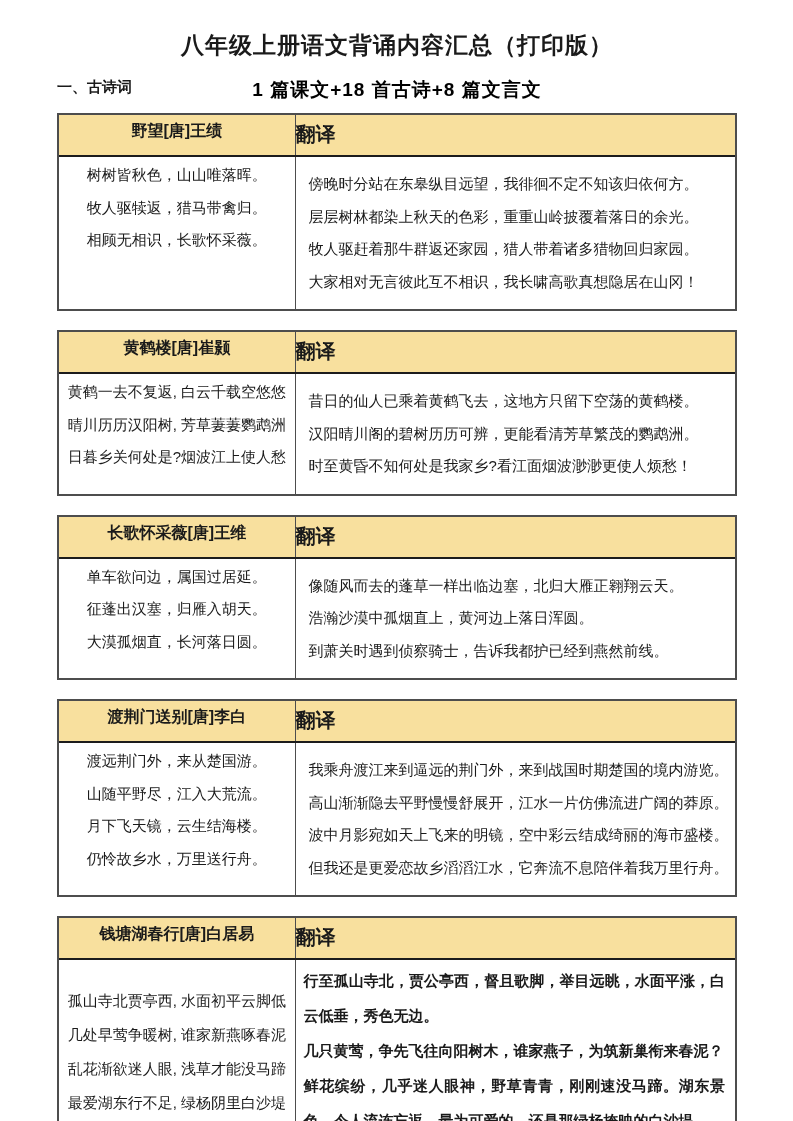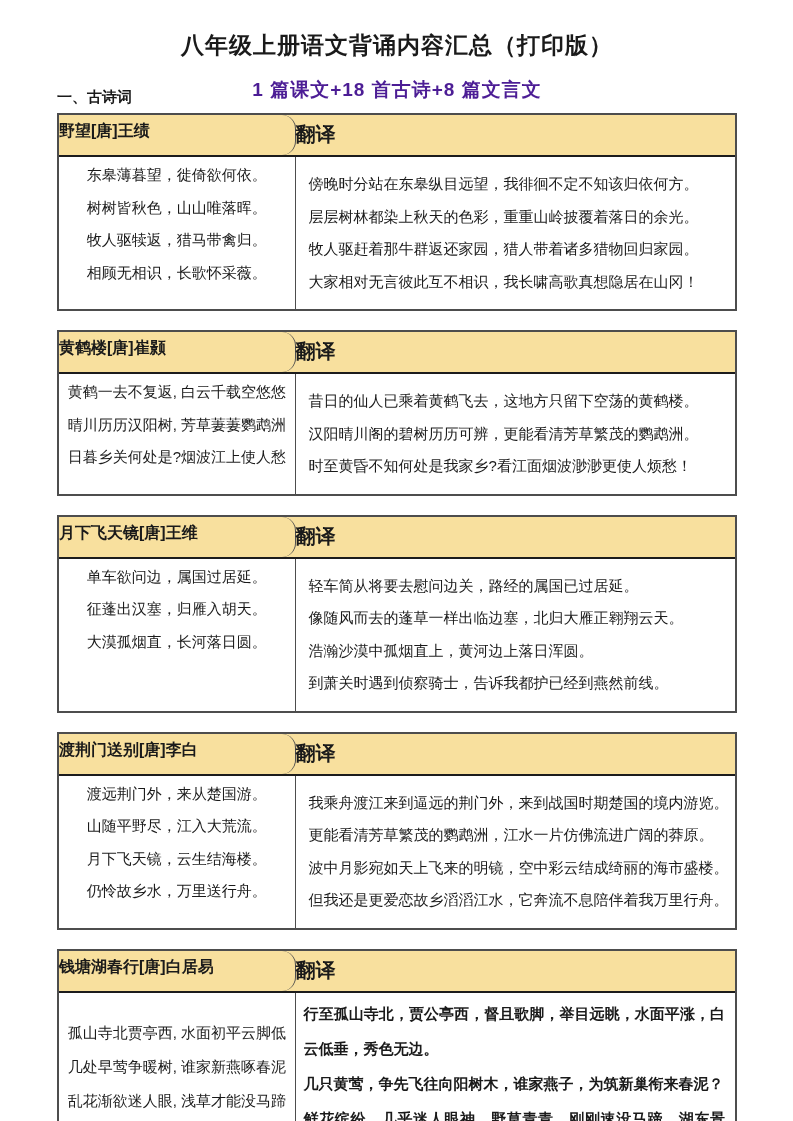--- a/index.html
+++ b/index.html
@@ -18,48 +18,47 @@
     font-weight:700;
     letter-spacing:1px;
     margin-top:4px;
     font-family:Liberation Mono, monospace;
   }
   .sub-row { position:relative; margin-top:16px; height:36px; }
   .page-subtitle {
     text-align:center;
     font-size:19px;
     font-weight:700;
-    color:#4c1d95;
+    color:#000000;
     letter-spacing:1px;
   }
   .section-heading {
     position:absolute;
-    left:0; bottom:6px;
+    left:0; bottom:16px;
     font-size:15px;
     font-weight:700;
   }
 
   .tbl {
     border:2px solid #4d4d4d;
     margin-bottom:19px;
     background:#ffffff;
   }
   .thead {
     display:flex;
     background:#F8E09E;
     border-bottom:2px solid #1c1c1c;
   }
   .th-left {
     width:35%;
     border-right:1.5px solid #4d4d4d;
-    text-align:left;
+    text-align:center;
     font-weight:700;
     font-size:16px;
     padding:6px 0 7px 0;
-    border-radius:14px;
   }
   .th-right {
     flex:1;
     text-align:left;
     font-weight:700;
     font-size:20px;
     padding:6px 0 7px 0;
   }
   .tbody { display:flex; }
   .col-left {
@@ -110,21 +109,20 @@
     <div class="section-heading">一、古诗词</div>
   </div>
 
   <div class="tbl">
     <div class="thead">
       <div class="th-left">野望[唐]王绩</div>
       <div class="th-right">翻译</div>
     </div>
     <div class="tbody">
       <div class="col-left">
-        <div class="line">东皋薄暮望，徙倚欲何依。</div>
         <div class="line">树树皆秋色，山山唯落晖。</div>
         <div class="line">牧人驱犊返，猎马带禽归。</div>
         <div class="line">相顾无相识，长歌怀采薇。</div>
       </div>
       <div class="col-right">
         <div class="line">傍晚时分站在东皋纵目远望，我徘徊不定不知该归依何方。</div>
         <div class="line">层层树林都染上秋天的色彩，重重山岭披覆着落日的余光。</div>
         <div class="line">牧人驱赶着那牛群返还家园，猎人带着诸多猎物回归家园。</div>
         <div class="line">大家相对无言彼此互不相识，我长啸高歌真想隐居在山冈！</div>
       </div>
@@ -145,31 +143,30 @@
       <div class="col-right">
         <div class="line">昔日的仙人已乘着黄鹤飞去，这地方只留下空荡的黄鹤楼。</div>
         <div class="line">汉阳晴川阁的碧树历历可辨，更能看清芳草繁茂的鹦鹉洲。</div>
         <div class="line">时至黄昏不知何处是我家乡?看江面烟波渺渺更使人烦愁！</div>
       </div>
     </div>
   </div>
 
   <div class="tbl">
     <div class="thead">
-      <div class="th-left">月下飞天镜[唐]王维</div>
+      <div class="th-left">长歌怀采薇[唐]王维</div>
       <div class="th-right">翻译</div>
     </div>
     <div class="tbody">
       <div class="col-left">
         <div class="line">单车欲问边，属国过居延。</div>
         <div class="line">征蓬出汉塞，归雁入胡天。</div>
         <div class="line">大漠孤烟直，长河落日圆。</div>
       </div>
       <div class="col-right">
-        <div class="line">轻车简从将要去慰问边关，路经的属国已过居延。</div>
         <div class="line">像随风而去的蓬草一样出临边塞，北归大雁正翱翔云天。</div>
         <div class="line">浩瀚沙漠中孤烟直上，黄河边上落日浑圆。</div>
         <div class="line">到萧关时遇到侦察骑士，告诉我都护已经到燕然前线。</div>
       </div>
     </div>
   </div>
 
   <div class="tbl">
     <div class="thead">
       <div class="th-left">渡荆门送别[唐]李白</div>
@@ -177,21 +174,21 @@
     </div>
     <div class="tbody">
       <div class="col-left">
         <div class="line">渡远荆门外，来从楚国游。</div>
         <div class="line">山随平野尽，江入大荒流。</div>
         <div class="line">月下飞天镜，云生结海楼。</div>
         <div class="line">仍怜故乡水，万里送行舟。</div>
       </div>
       <div class="col-right">
         <div class="line">我乘舟渡江来到逼远的荆门外，来到战国时期楚国的境内游览。</div>
-        <div class="line">更能看清芳草繁茂的鹦鹉洲，江水一片仿佛流进广阔的莽原。</div>
+        <div class="line">高山渐渐隐去平野慢慢舒展开，江水一片仿佛流进广阔的莽原。</div>
         <div class="line">波中月影宛如天上飞来的明镜，空中彩云结成绮丽的海市盛楼。</div>
         <div class="line">但我还是更爱恋故乡滔滔江水，它奔流不息陪伴着我万里行舟。</div>
       </div>
     </div>
   </div>
 
   <div class="tbl">
     <div class="thead">
       <div class="th-left">钱塘湖春行[唐]白居易</div>
       <div class="th-right">翻译</div>

